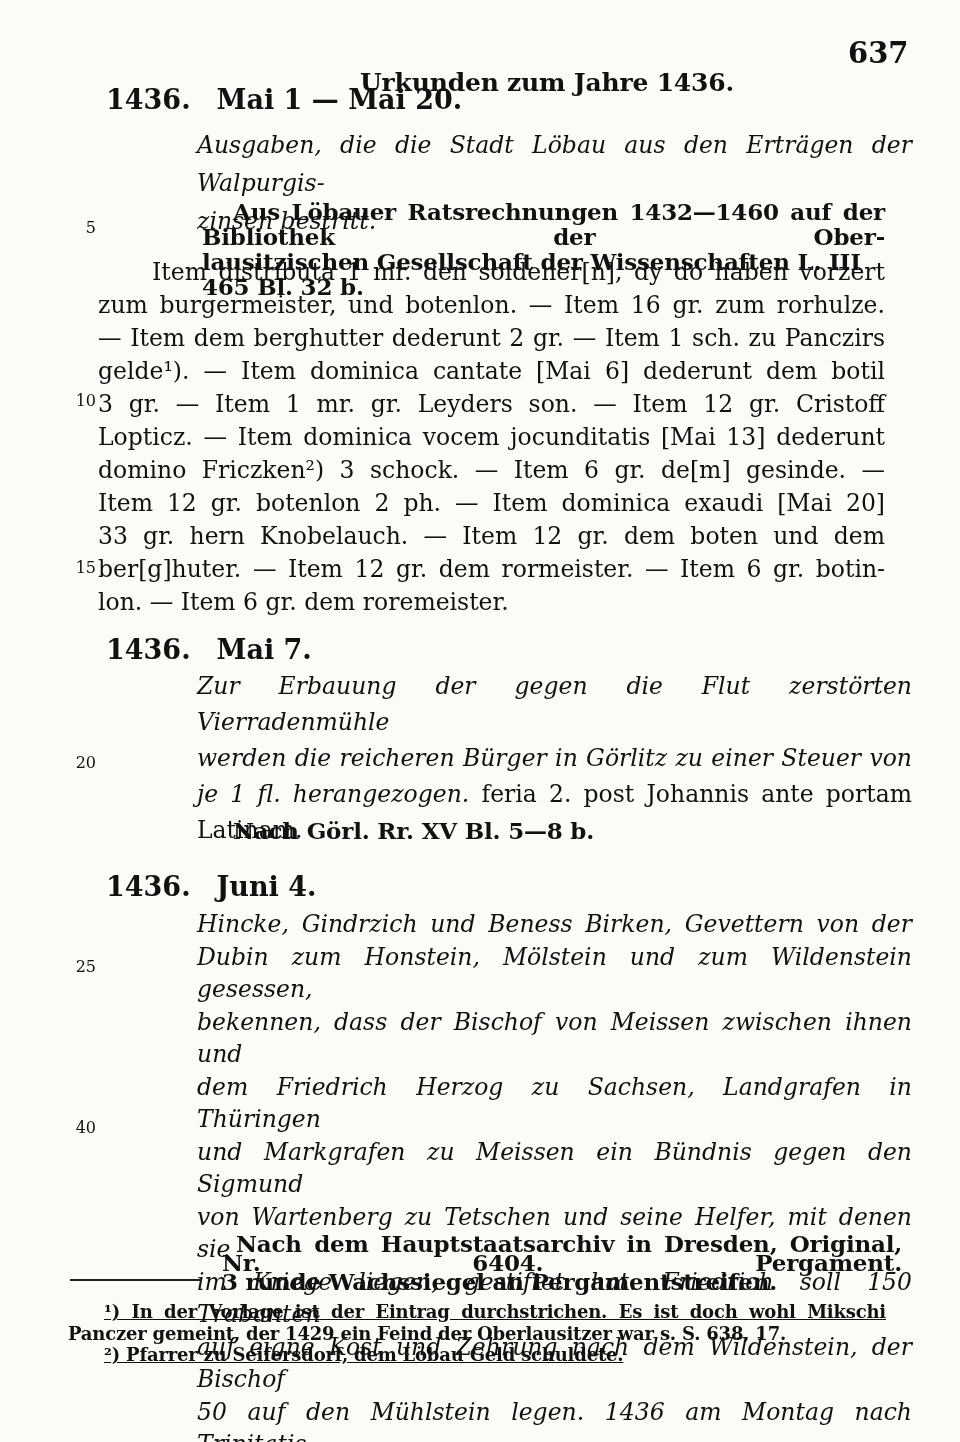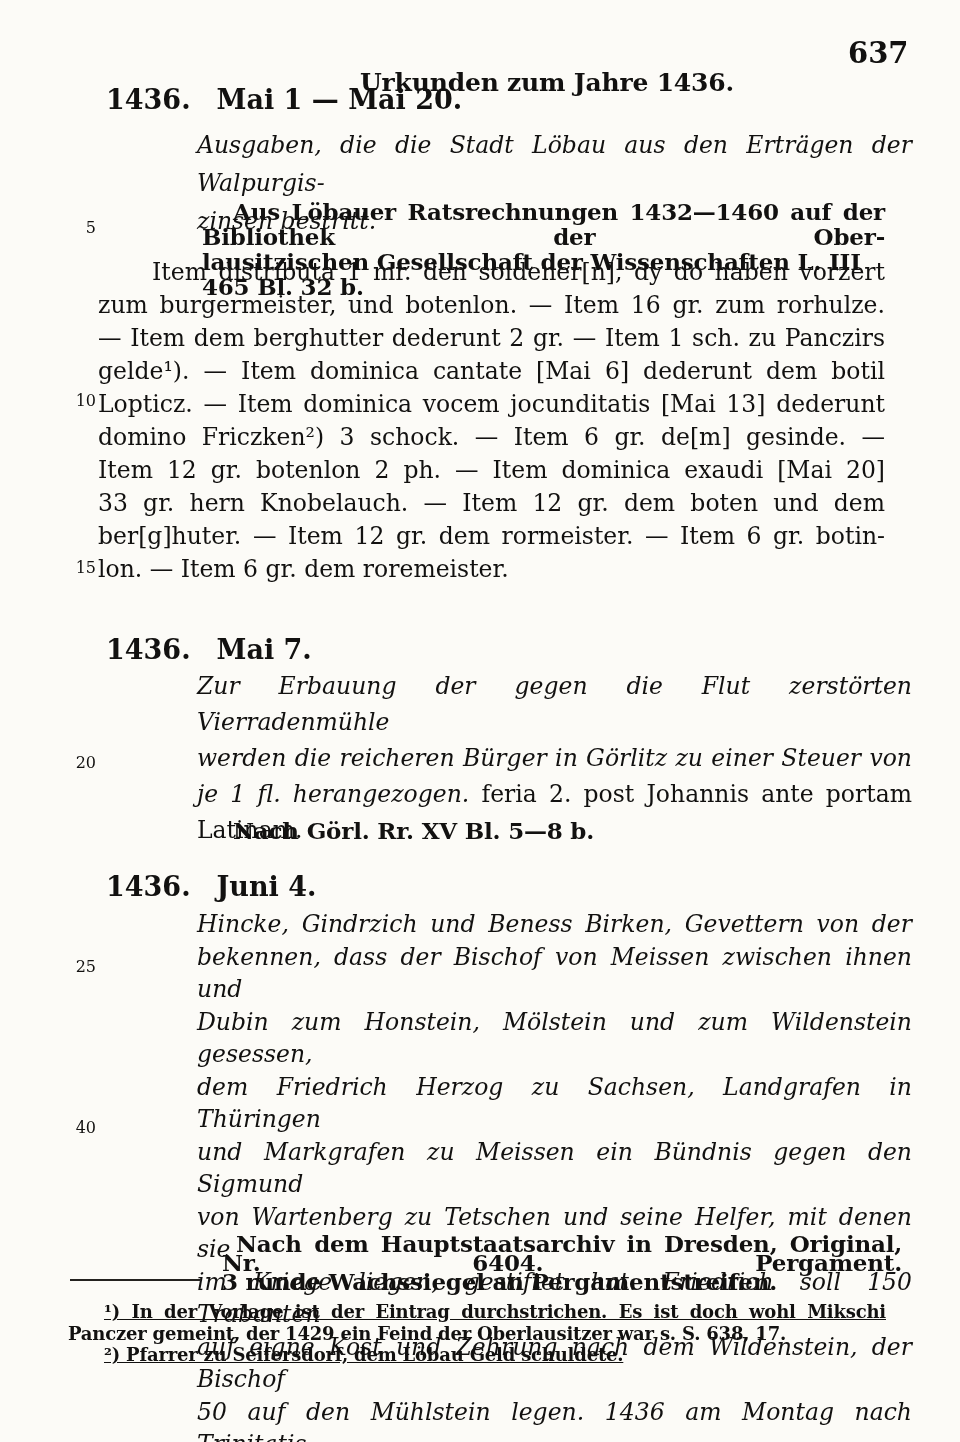--- a/index.html
+++ b/index.html
@@ -73,20 +73,21 @@
   <div class="abs src fraktur s1-src">
     <div class="jline l1">Aus Löbauer Ratsrechnungen 1432—1460 auf der Bibliothek der Ober-</div>
     <div class="plain">lausitzischen Gesellschaft der Wissenschaften L. III 465 Bl. 32 b.</div>
   </div>
 
   <div class="abs body-block">
     <div class="jline ind">Item distributa 1 mr. den soldener[n], dy do haben vorzert</div>
     <div class="jline">zum burgermeister, und botenlon. — Item 16 gr. zum rorhulze.</div>
     <div class="jline">— Item dem berghutter dederunt 2 gr. — Item 1 sch. zu Panczirs</div>
     <div class="jline">gelde¹). — Item dominica cantate [Mai 6] dederunt dem botil</div>
+    <div class="jline">3 gr. — Item 1 mr. gr. Leyders son. — Item 12 gr. Cristoff</div>
     <div class="jline">Lopticz. — Item dominica vocem jocunditatis [Mai 13] dederunt</div>
     <div class="jline">domino Friczken²) 3 schock. — Item 6 gr. de[m] gesinde. —</div>
     <div class="jline">Item 12 gr. botenlon 2 ph. — Item dominica exaudi [Mai 20]</div>
     <div class="jline">33 gr. hern Knobelauch. — Item 12 gr. dem boten und dem</div>
     <div class="jline">ber[g]huter. — Item 12 gr. dem rormeister. — Item 6 gr. botin-</div>
     <div class="plain">lon. — Item 6 gr. dem roremeister.</div>
   </div>
 
   <div class="abs entry-h" style="top:634px">
     <span class="yr">1436.</span><span class="dt">Mai 7.</span>
@@ -111,22 +112,22 @@
   <div class="abs src fraktur s2-src">
     <div class="plain">Nach Görl. Rr. XV Bl. 5—8 b.</div>
   </div>
 
   <div class="abs entry-h" style="top:871px">
     <span class="yr">1436.</span><span class="dt">Juni 4.</span>
   </div>
 
   <div class="abs summary s3-sum">
     <div class="jline">Hincke, Gindrzich und Beness Birken, Gevettern von der</div>
+    <div class="jline">Dubin zum Honstein, Mölstein und zum Wildenstein gesessen,</div>
     <div class="jline">bekennen, dass der Bischof von Meissen zwischen ihnen und</div>
-    <div class="jline">Dubin zum Honstein, Mölstein und zum Wildenstein gesessen,</div>
     <div class="jline">dem Friedrich Herzog zu Sachsen, Landgrafen in Thüringen</div>
     <div class="jline">und Markgrafen zu Meissen ein Bündnis gegen den Sigmund</div>
     <div class="jline">von Wartenberg zu Tetschen und seine Helfer, mit denen sie</div>
     <div class="jline">im Kriege liegen, gestiftet hat.  Friedrich soll 150 Trabanten</div>
     <div class="jline">auf eigne Kost und Zehrung nach dem Wildenstein, der Bischof</div>
     <div class="jline">50 auf den Mühlstein legen.  1436 am Montag nach Trinitatis.</div>
   </div>
 
   <div class="abs src fraktur s3-src">
     <div class="jline l1">Nach dem Hauptstaatsarchiv in Dresden, Original, Nr. 6404. Pergament.</div>

